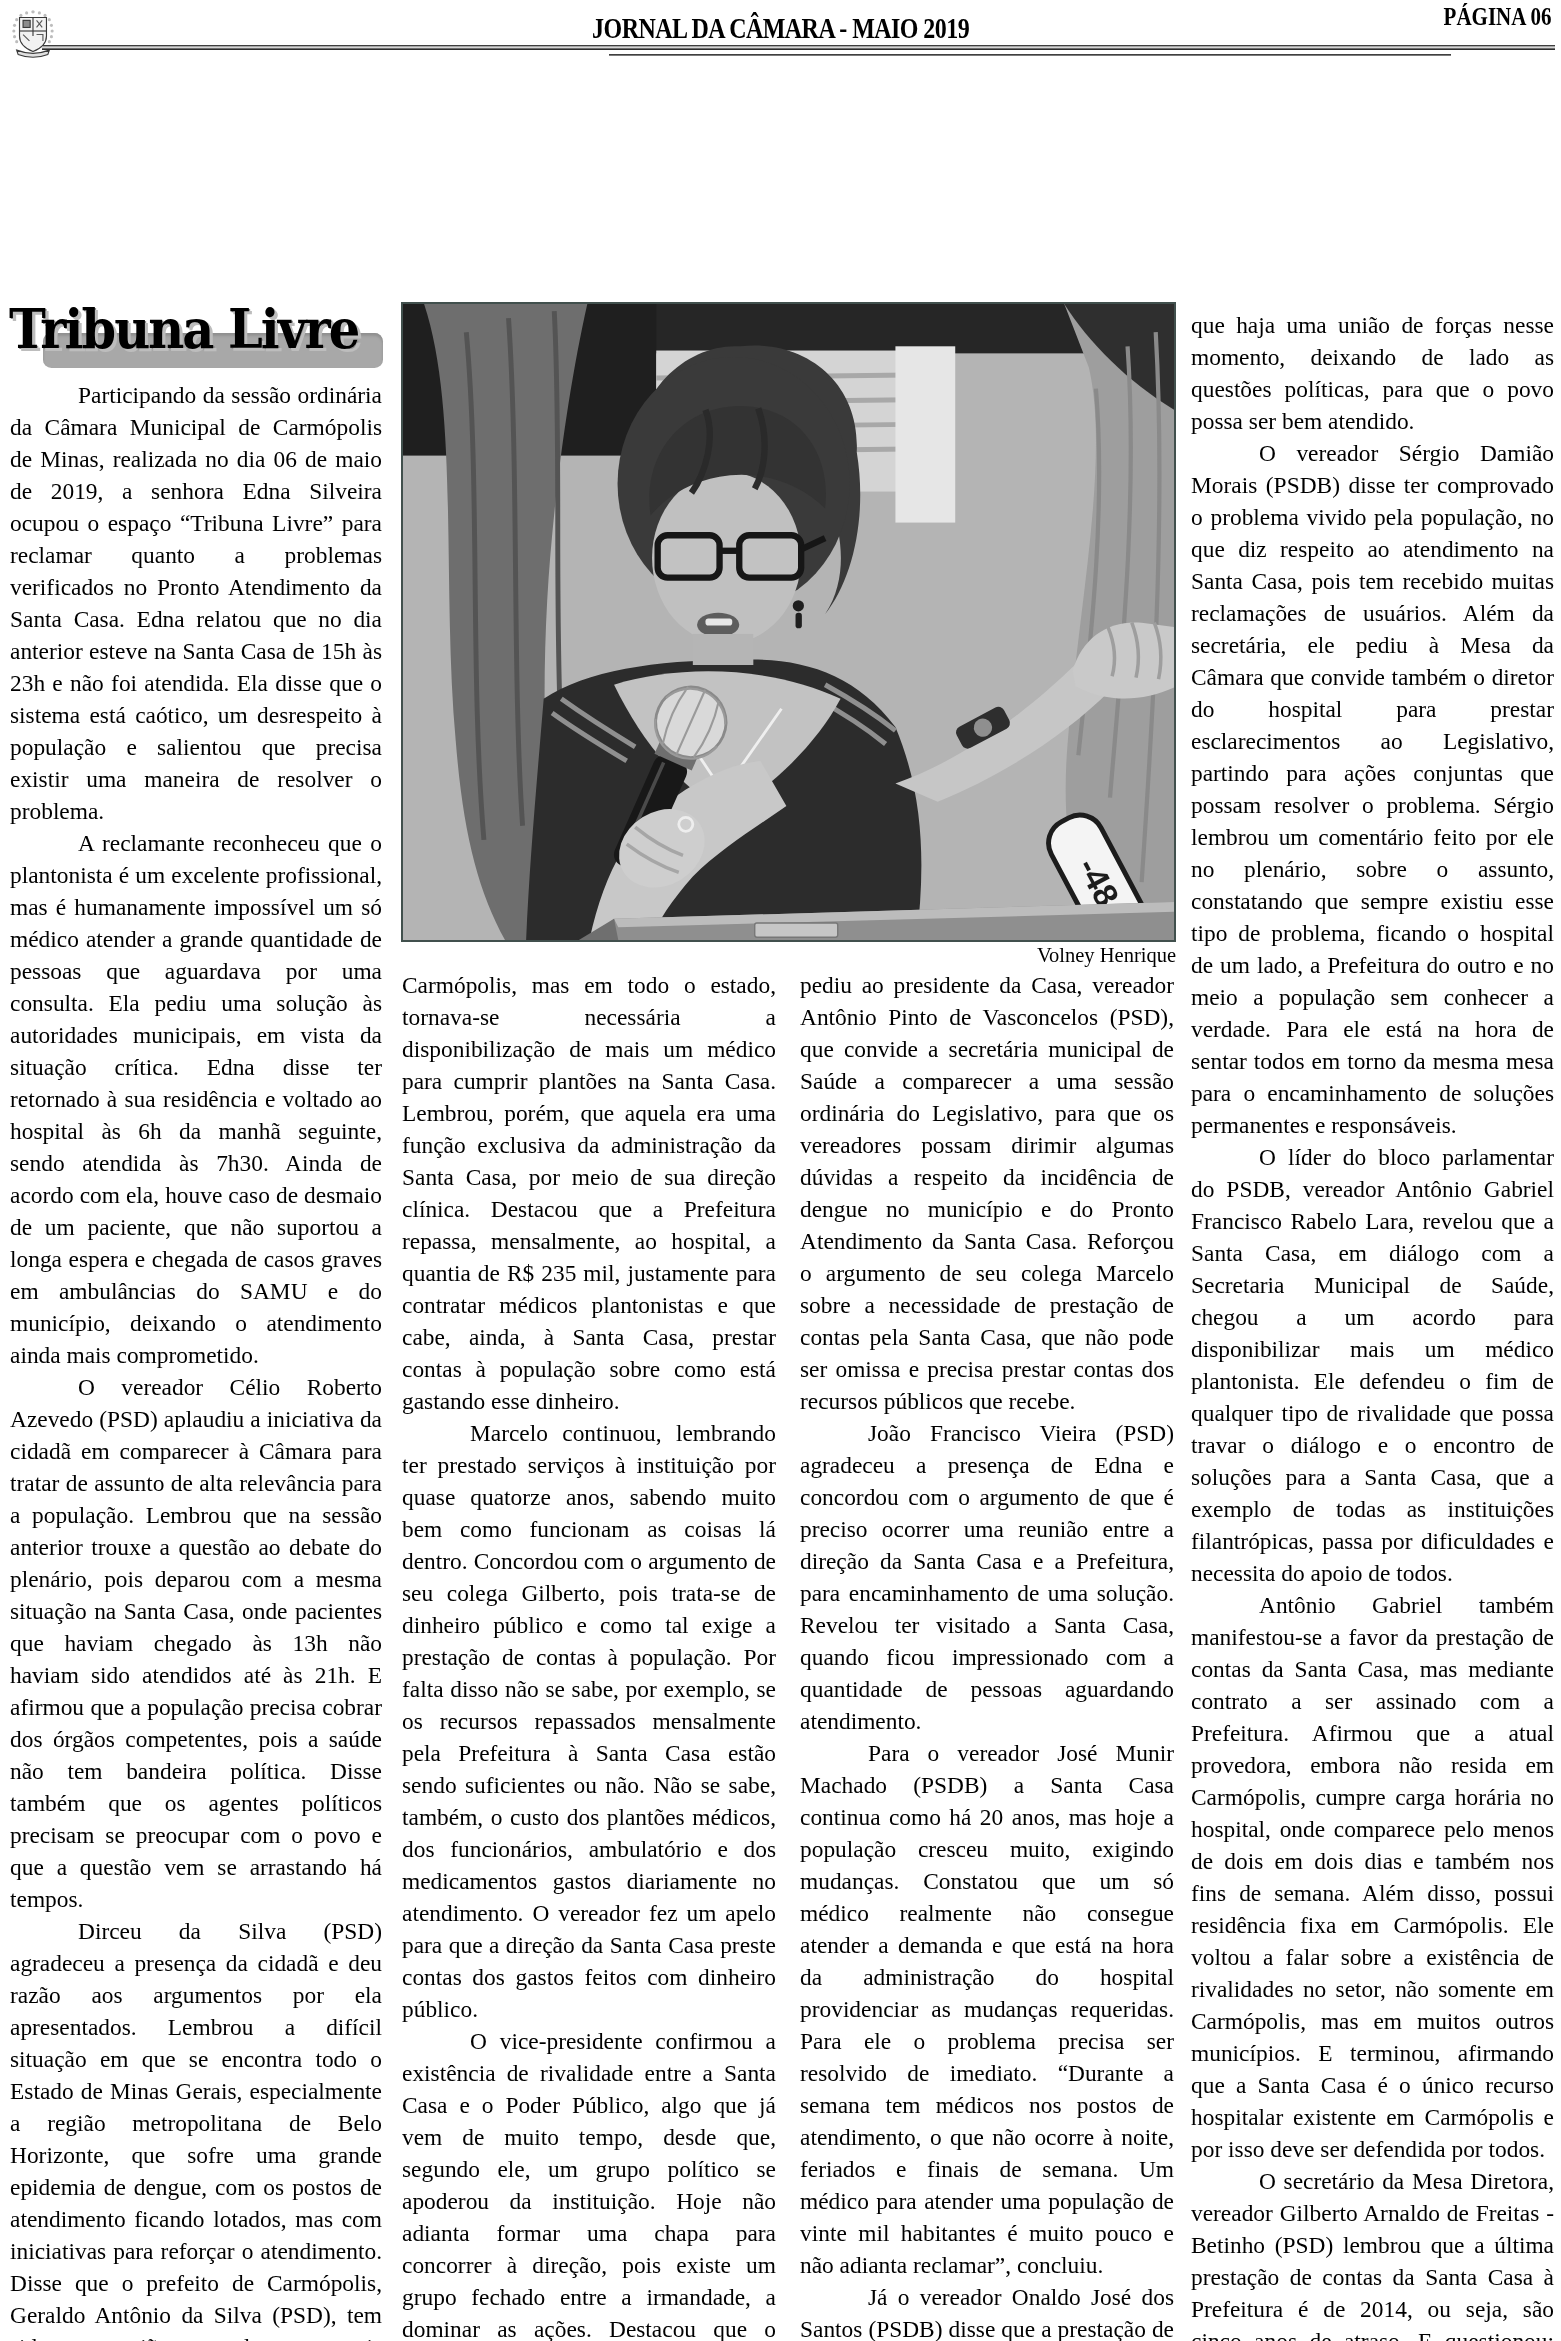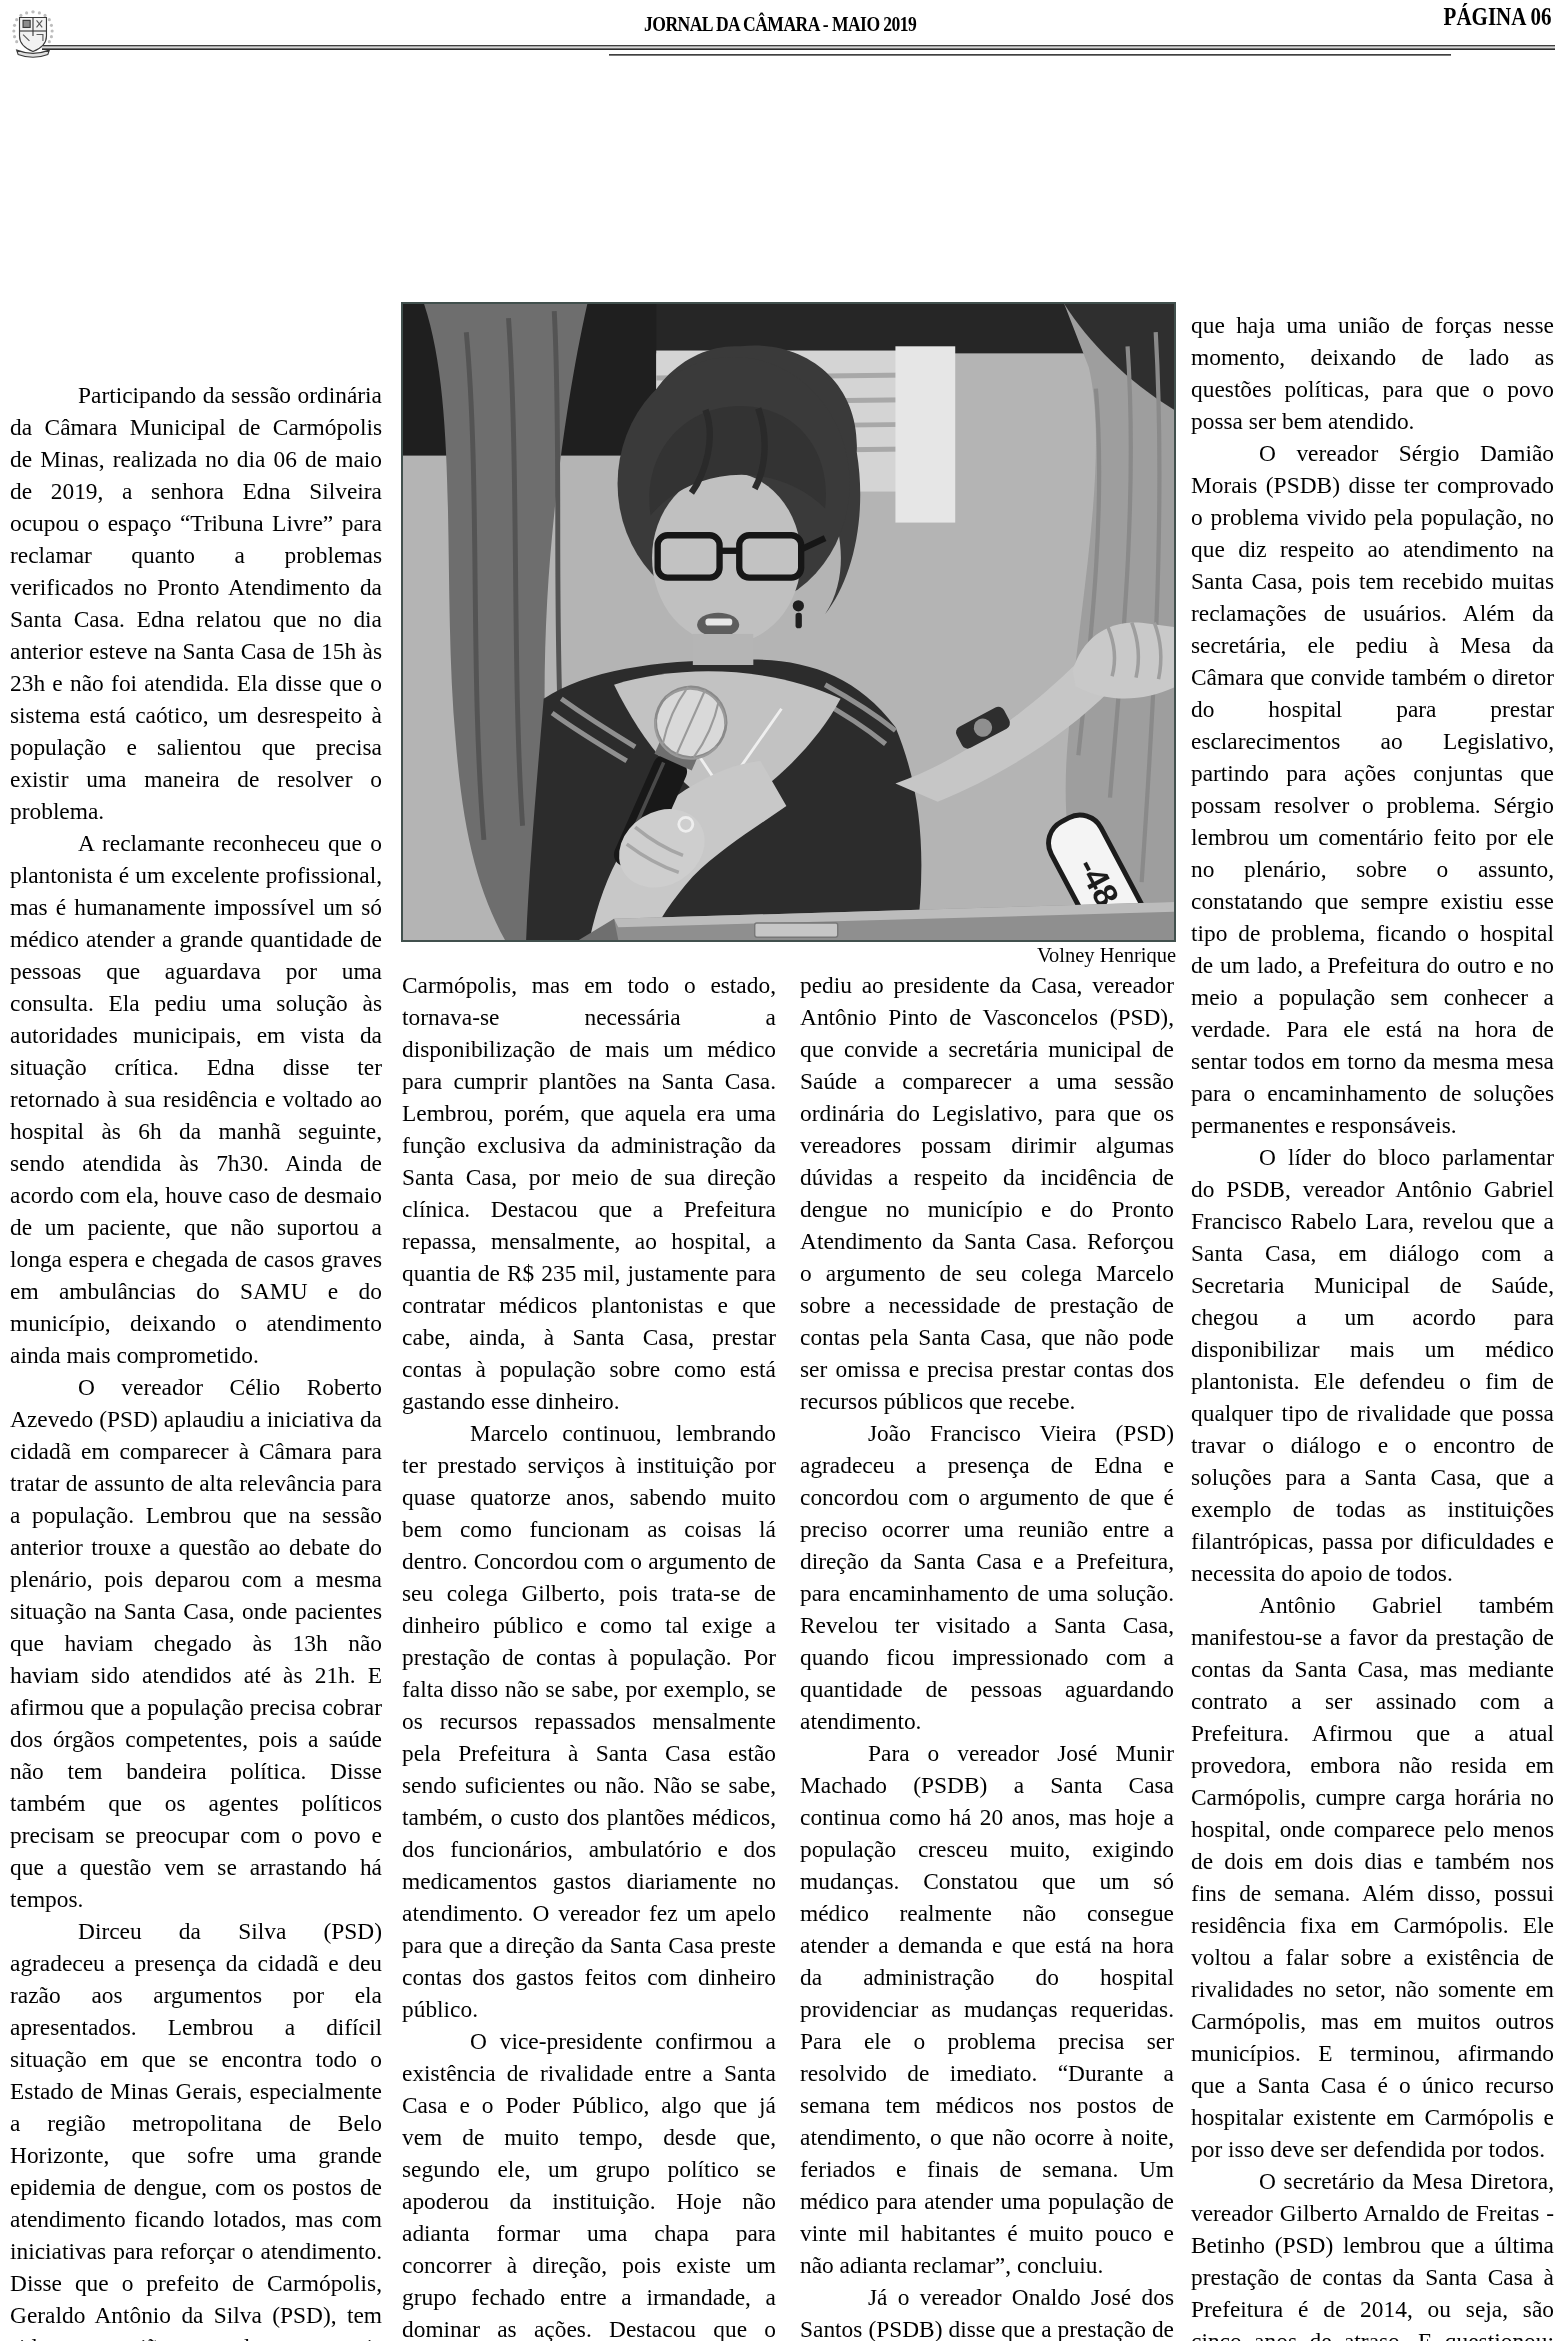--- a/index.html
+++ b/index.html
@@ -1,21 +1,21 @@
 <!DOCTYPE html>
 <html lang="pt" style="font-size:11.3px"><head>
 <meta charset="utf-8">
 <style>
   html,body{margin:0;padding:0;background:#e8e8e8;}
   .page{position:relative;width:1561px;height:2342px;background:#ffffff;overflow:hidden;
         font-family:"Liberation Serif", serif;color:#000;}
   
   .crest{position:absolute;left:11.3px;top:8.5px;width:44px;height:50px;}
   .masthead-title{position:absolute;left:0;right:0;top:11.3px;text-align:center;
-        font-size:22px;font-weight:bold;white-space:nowrap;}
+        font-size:30px;font-weight:bold;white-space:nowrap;}
   .masthead-title span{display:inline-block;transform:scaleX(0.80);letter-spacing:-0.7px;}
   .page-label{position:absolute;right:10px;top:2.8px;font-size:25px;font-weight:bold;}
   .page-label span{display:inline-block;transform:scaleX(0.84);transform-origin:right;}
   .rule-main{position:absolute;left:42px;right:5.7px;top:45px;height:5px;
         background:linear-gradient(to bottom,#0a0a0a 0%,#f5f5f5 45%,#8a8a8a 62%,#0c0c0c 100%);}
   .rule-sub{position:absolute;left:609px;width:842px;top:54px;height:2.1px;
         background:linear-gradient(to bottom,#222,#999);}
   
   .headline{position:absolute;left:0;right:0;top:41px;text-align:center;font-weight:bold;
         font-size:122px;line-height:127px;letter-spacing:-4.2px;}
@@ -76,20 +76,24 @@
         <path d="M8 58 q23 9 46 0 l-2 6 q-21 8 -42 0 Z" fill="#e0e0e0"></path>
       </g>
     </svg>
   </div>
   <div class="masthead-title"><span>JORNAL DA CÂMARA - MAIO 2019</span></div>
   <div class="page-label"><span>PÁGINA 06</span></div>
   <div class="rule-main"></div>
   <div class="rule-sub"></div>
 
 
+  <div class="tribuna">
+    <div class="bar"></div>
+    <div class="txt">Tribuna Livre</div>
+  </div>
 
   <figure class="photo" style="margin:0">
     <svg viewBox="0 0 1096 902" preserveAspectRatio="none">
       <rect x="0" y="0" width="1096" height="902" fill="#b4b4b4"></rect>
       <rect x="0" y="0" width="1096" height="70" fill="#262626"></rect>
       <rect x="0" y="0" width="360" height="215" fill="#1f1f1f"></rect>
       <rect x="360" y="66" width="420" height="200" fill="#d4d4d4"></rect>
       <g stroke="#a8a8a8" stroke-width="7">
         <line x1="360" y1="105" x2="780" y2="100"></line>
           <line x1="360" y1="140" x2="780" y2="135"></line>

